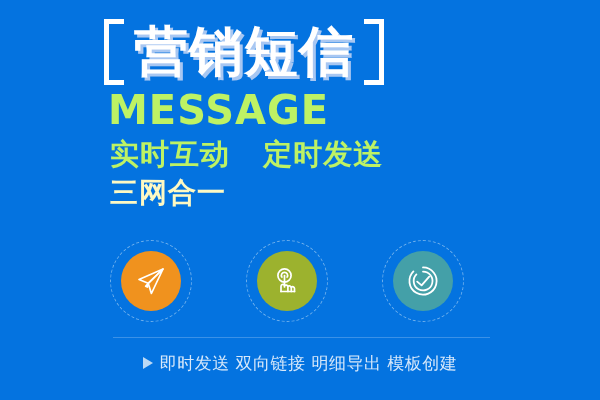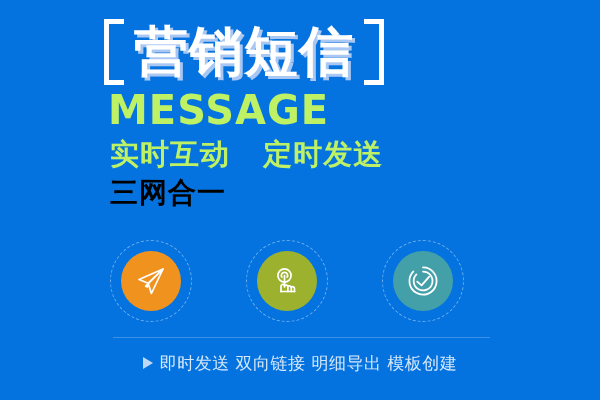--- a/index.html
+++ b/index.html
@@ -78,21 +78,21 @@
     white-space: pre;
     letter-spacing: 1px;
   }
   #subtitle-accent {
     position: absolute;
     left: 110px;
     top: 176px;
     font-size: 28px;
     line-height: 34px;
     font-weight: bold;
-    color: #000000;
+    color: #fef9c3;
     white-space: nowrap;
     letter-spacing: 1px;
   }
 
   
   #feature-row {
     position: absolute;
     left: 110px;
     top: 238px;
     width: 400px;

